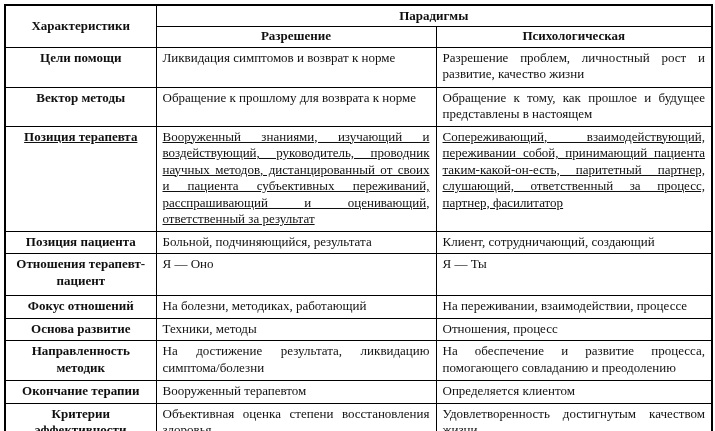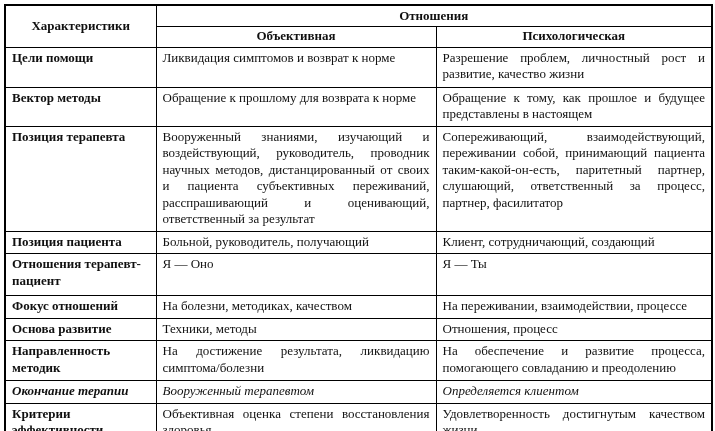--- a/index.html
+++ b/index.html
@@ -32,54 +32,54 @@
     word-wrap: break-word;
   }
   thead th {
     text-align: center;
     vertical-align: middle;
     font-weight: 700;
     padding: 1px 4px;
   }
   thead tr { height: 21px; }
   tbody th {
-    text-align: left;
+    text-align: center;
     font-weight: 700;
   }
   tbody td {
     text-align: justify;
   }
   
   tbody tr:nth-child(1)  { height: 40px; }
   tbody tr:nth-child(2)  { height: 38px; }
-  tbody tr:nth-child(3)  { height: 97px; }
+  tbody tr:nth-child(3)  { height: 97px; text-decoration: underline; }
   tbody tr:nth-child(4)  { height: 22px; margin-top: 16px; }
   tbody tr:nth-child(5)  { height: 42px; }
   tbody tr:nth-child(6)  { height: 22px; margin-left: 24px; }
   tbody tr:nth-child(7)  { height: 22px; }
   tbody tr:nth-child(8)  { height: 40px; }
-  tbody tr:nth-child(9)  { height: 22px; font-style: italic; }
+  tbody tr:nth-child(9)  { height: 22px; }
   tbody tr:nth-child(10) { height: 32px; }
 </style>
 </head>
 <body>
 
 <table class="paradigms">
   <colgroup>
     <col class="c1">
     <col class="c2">
     <col class="c3">
   </colgroup>
   <thead>
     <tr>
       <th rowspan="2">Характеристики</th>
-      <th colspan="2">Отношения</th>
+      <th colspan="2">Парадигмы</th>
     </tr>
     <tr>
-      <th>Объективная</th>
+      <th>Разрешение</th>
       <th>Психологическая</th>
     </tr>
   </thead>
   <tbody id="rows">
       <tr>
         <th scope="row">Цели помощи</th>
         <td>Ликвидация симптомов и возврат к норме</td>
         <td>Разрешение проблем, личностный рост и развитие, качество жизни</td>
       </tr>
       <tr>
@@ -87,31 +87,31 @@
         <td>Обращение к прошлому для возврата к норме</td>
         <td>Обращение к тому, как прошлое и будущее представлены в настоящем</td>
       </tr>
       <tr>
         <th scope="row">Позиция терапевта</th>
         <td>Вооруженный знаниями, изучающий и воздействующий, руководитель, проводник научных методов, дистанцированный от своих и пациента субъективных переживаний, расспрашивающий и оценивающий, ответственный за результат</td>
         <td>Сопереживающий, взаимодействующий, переживании собой, принимающий пациента таким-какой-он-есть, паритетный партнер, слушающий, ответственный за процесс, партнер, фасилитатор</td>
       </tr>
       <tr>
         <th scope="row">Позиция пациента</th>
-        <td>Больной, руководитель, получающий</td>
+        <td>Больной, подчиняющийся, результата</td>
         <td>Клиент, сотрудничающий, создающий</td>
       </tr>
       <tr>
         <th scope="row">Отношения терапевт-пациент</th>
         <td>Я — Оно</td>
         <td>Я — Ты</td>
       </tr>
       <tr>
         <th scope="row">Фокус отношений</th>
-        <td>На болезни, методиках, качеством</td>
+        <td>На болезни, методиках, работающий</td>
         <td>На переживании, взаимодействии, процессе</td>
       </tr>
       <tr>
         <th scope="row">Основа развитие</th>
         <td>Техники, методы</td>
         <td>Отношения, процесс</td>
       </tr>
       <tr>
         <th scope="row">Направленность методик</th>
         <td>На достижение результата, ликвидацию симптома/болезни</td>

